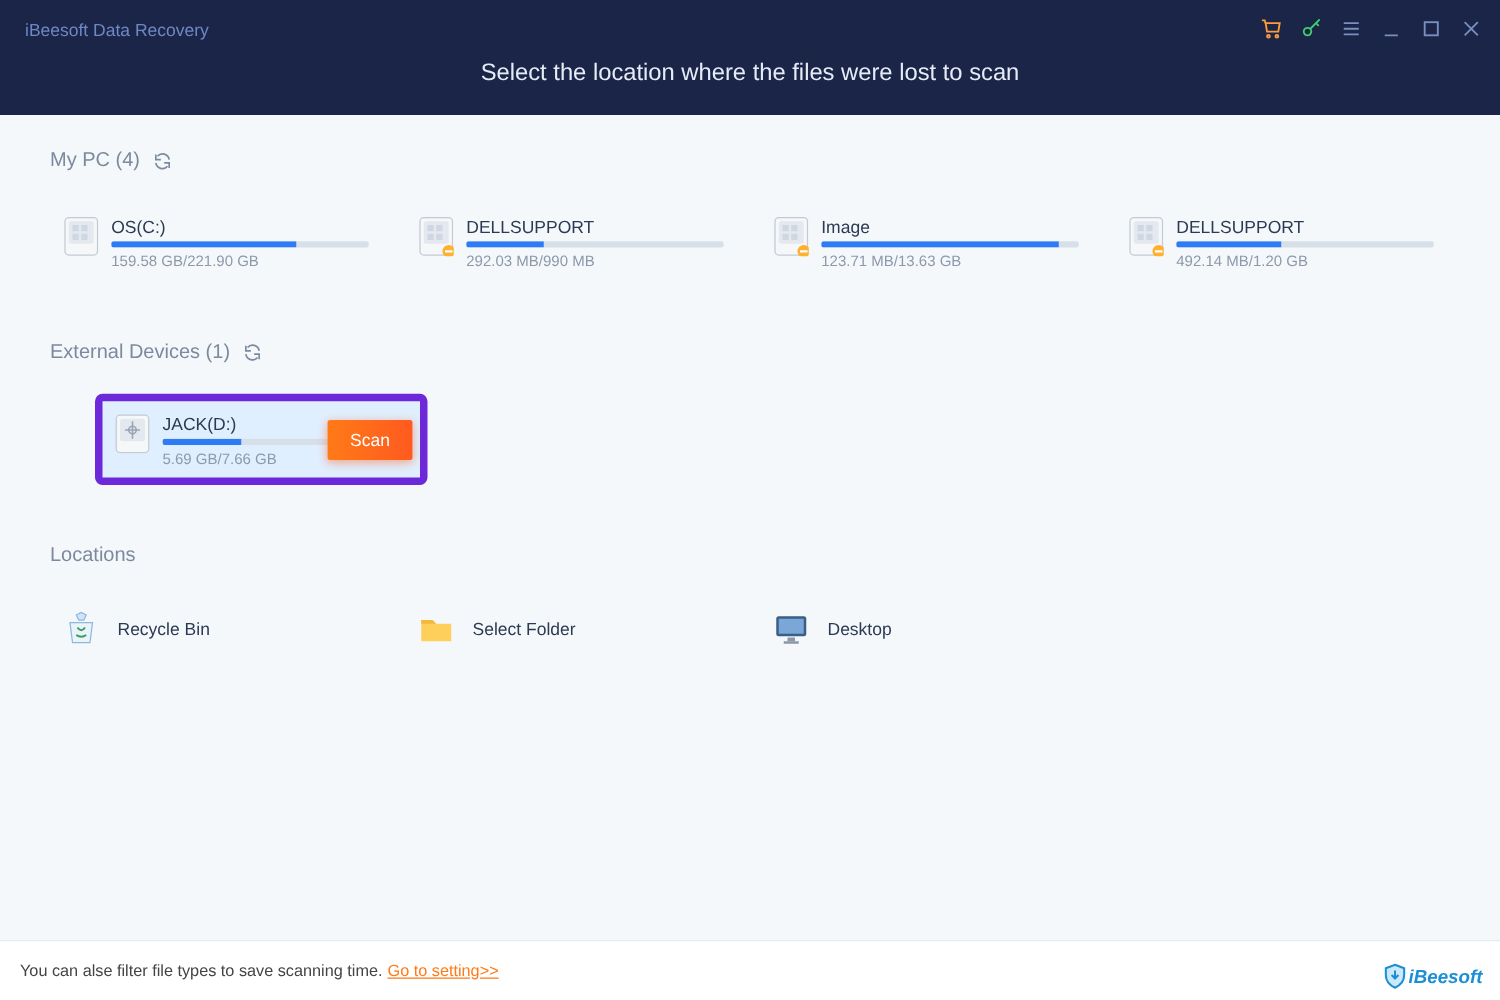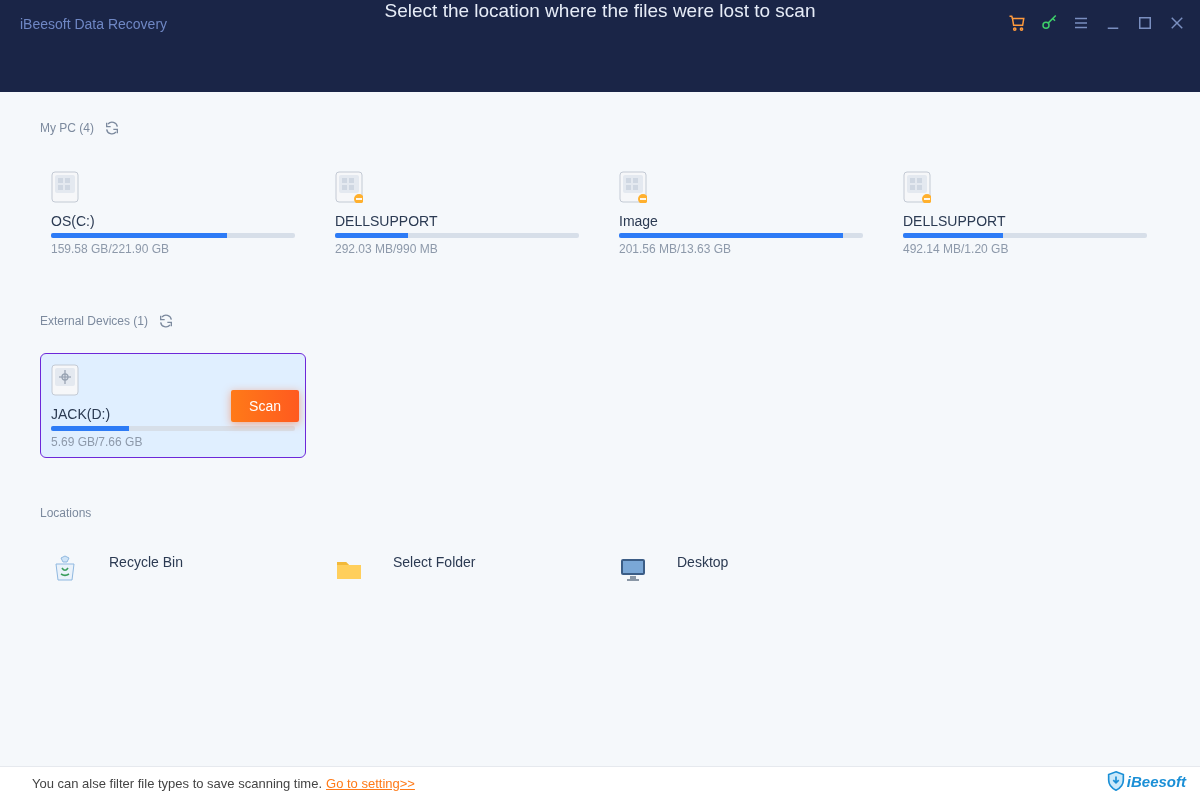--- a/index.html
+++ b/index.html
@@ -1,49 +1,49 @@
 <!DOCTYPE html>
 <html><head>
 <meta charset="utf-8">
 <style>
   * { box-sizing: border-box; margin: 0; padding: 0; font-family: -apple-system, "Segoe UI", Arial, sans-serif; }
   body { width: 1200px; height: 800px; background: #f5f8fb; overflow: hidden; position: relative; }
 
   
   .header { height: 92px; background: #1a2547; color: #fff; position: relative; }
   .app-title { position: absolute; top: 16px; left: 20px; font-size: 14px; color: #6f87c4; font-weight: 400; }
-  .main-heading { text-align: center; font-size: 19px; font-weight: 500; color: #e6ecf7; }
+  .main-heading { text-align: center; padding-top: 48px; font-size: 19px; font-weight: 500; color: #e6ecf7; }
   .header-icons { position: absolute; top: 14px; right: 14px; display: flex; gap: 14px; align-items: center; }
   .hicon { width: 18px; height: 18px; display: flex; align-items: center; justify-content: center; cursor: pointer; color: #7a8fc0; }
   .hicon svg { width: 18px; height: 18px; }
 
   
   .main { padding: 28px 40px 0 40px; }
-  .section-header { display: flex; align-items: center; gap: 10px; color: #7c8a9e; font-size: 12px; margin-bottom: 24px; }
+  .section-header { display: flex; align-items: center; gap: 10px; color: #7c8a9e; font-size: 16px; margin-bottom: 24px; }
   .refresh-btn { width: 16px; height: 16px; cursor: pointer; color: #7c8a9e; }
   .refresh-btn svg { width: 16px; height: 16px; }
 
   .drive-grid { display: flex; gap: 18px; margin-bottom: 48px; }
-  .drive-card { width: 266px; padding: 10px 10px 8px 10px; display: flex; gap: 10px; border-radius: 6px; border: 1px solid transparent; cursor: pointer; position: relative; flex-direction: column; }
-  .drive-card.selected { background: #e0efff; border: 1px solid #6d28d9; }
+  .drive-card { width: 266px; padding: 10px 10px 8px 10px; display: flex; gap: 10px; border-radius: 6px; border: 1px solid transparent; cursor: pointer; position: relative; }
+  .drive-card.selected { background: #e0efff; border: 6px solid #6d28d9; margin-left: 36px; }
   .drive-icon { width: 28px; height: 32px; flex-shrink: 0; position: relative; }
   .drive-body { flex: 1; }
   .drive-name { font-size: 14px; color: #2b3a52; margin-bottom: 4px; }
   .drive-bar { height: 5px; background: #d7dfe9; border-radius: 2px; overflow: hidden; margin-bottom: 4px; }
   .drive-bar-fill { height: 100%; background: #2d7bf6; }
   .drive-size { font-size: 12px; color: #8d99aa; }
   .scan-btn { position: absolute; right: 6px; top: 50%; transform: translateY(-50%); background: linear-gradient(90deg,#ff7a18,#ff5a1f); color: #fff; border: none; border-radius: 2px; padding: 8px 18px; font-size: 14px; font-weight: 500; cursor: pointer; box-shadow: 0 2px 8px rgba(255,100,30,.5); }
 
   .loc-grid { display: flex; gap: 18px; }
-  .loc-card { width: 266px; padding: 10px; display: flex; gap: 29px; cursor: pointer; border-radius: 6px; }
+  .loc-card { width: 266px; padding: 10px; display: flex; align-items: center; gap: 14px; cursor: pointer; border-radius: 6px; }
   .loc-icon { width: 30px; height: 30px; display: flex; align-items: center; justify-content: center; }
   .loc-label { font-size: 14px; color: #2b3a52; }
 
   
-  .footer { position: absolute; bottom: 0; left: 0; right: 0; height: 34px; background: #fff; border-top: 1px solid #e6e9ee; display: flex; align-items: center; padding: 0 32px; font-size: 13px; color: #444; }
+  .footer { position: absolute; bottom: 0; left: 0; right: 0; height: 48px; background: #fff; border-top: 1px solid #e6e9ee; display: flex; align-items: center; padding: 0 16px; font-size: 13px; color: #444; }
   .footer-link { color: #ff7a18; text-decoration: underline; margin-left: 4px; cursor: pointer; }
   .brand { position: absolute; right: 14px; bottom: 8px; display: flex; align-items: center; gap: 0; color: #1a8fd6; font-weight: 600; font-style: italic; font-size: 15px; }
 
   
   .hdd-box { fill:#f6f7f9; stroke:#c3cad4; stroke-width:1; }
   .hdd-inner { fill:#e4e9f0; }
   .badge-minus { fill:#ffb02e; }
 </style>
 </head>
 <body>
@@ -152,21 +152,21 @@
             <rect x="7" y="14" width="5" height="5" fill="#cfd7e2"></rect>
             <rect x="14" y="14" width="5" height="5" fill="#cfd7e2"></rect>
     <circle class="badge-minus" cx="24" cy="28" r="5"></circle>
             <line x1="21" y1="28" x2="27" y2="28" stroke="#fff" stroke-width="1.8"></line>
   </svg></div>
       <div class="drive-body">
         <div class="drive-name">Image</div>
         <div class="drive-bar">
             <div class="drive-bar-fill" style="width:92%"></div>
           </div>
-        <div class="drive-size">201.56 MB/13.63 GB</div>
+        <div class="drive-size">123.71 MB/13.63 GB</div>
       </div>
 
     </div>
       <div class="drive-card">
       <div class="drive-icon"><svg viewBox="0 0 28 32">
     <rect class="hdd-box" x="1" y="1" width="26" height="30" rx="3"></rect>
     <rect class="hdd-inner" x="4" y="4" width="20" height="18" rx="2"></rect>
     <rect x="7" y="7" width="5" height="5" fill="#cfd7e2"></rect>
             <rect x="14" y="7" width="5" height="5" fill="#cfd7e2"></rect>
             <rect x="7" y="14" width="5" height="5" fill="#cfd7e2"></rect>

